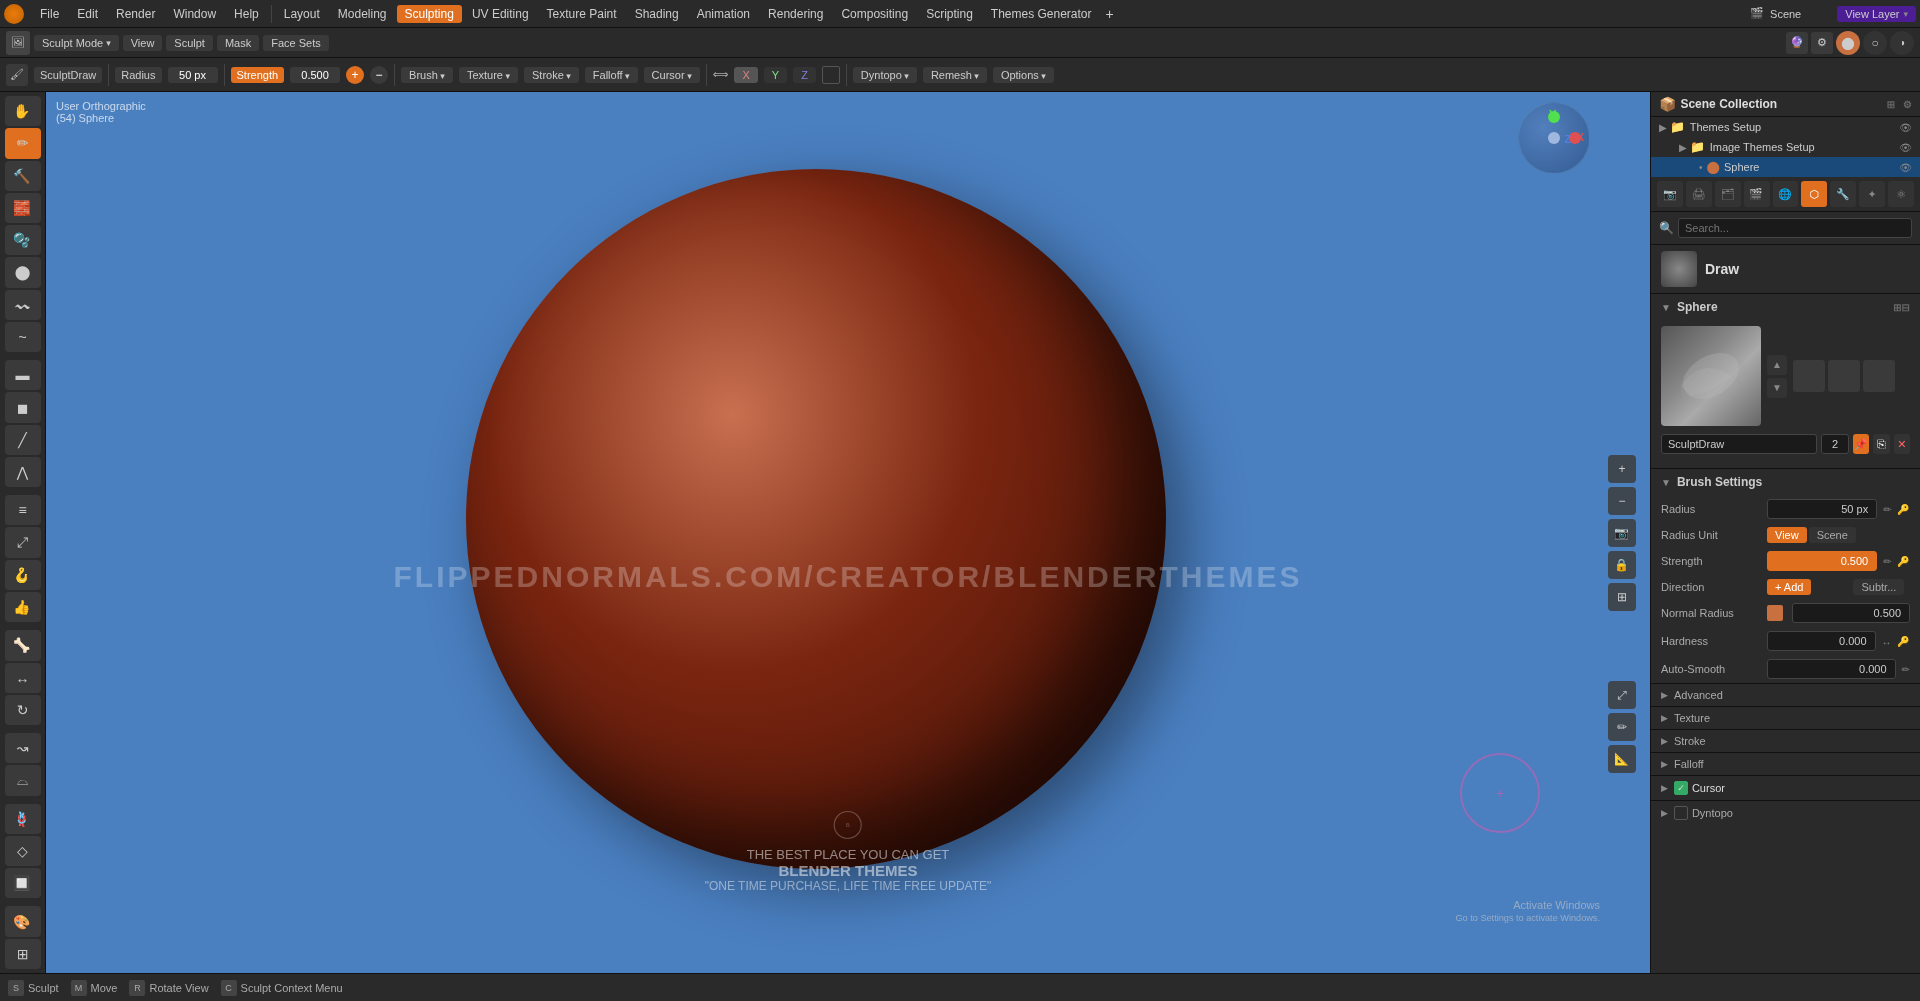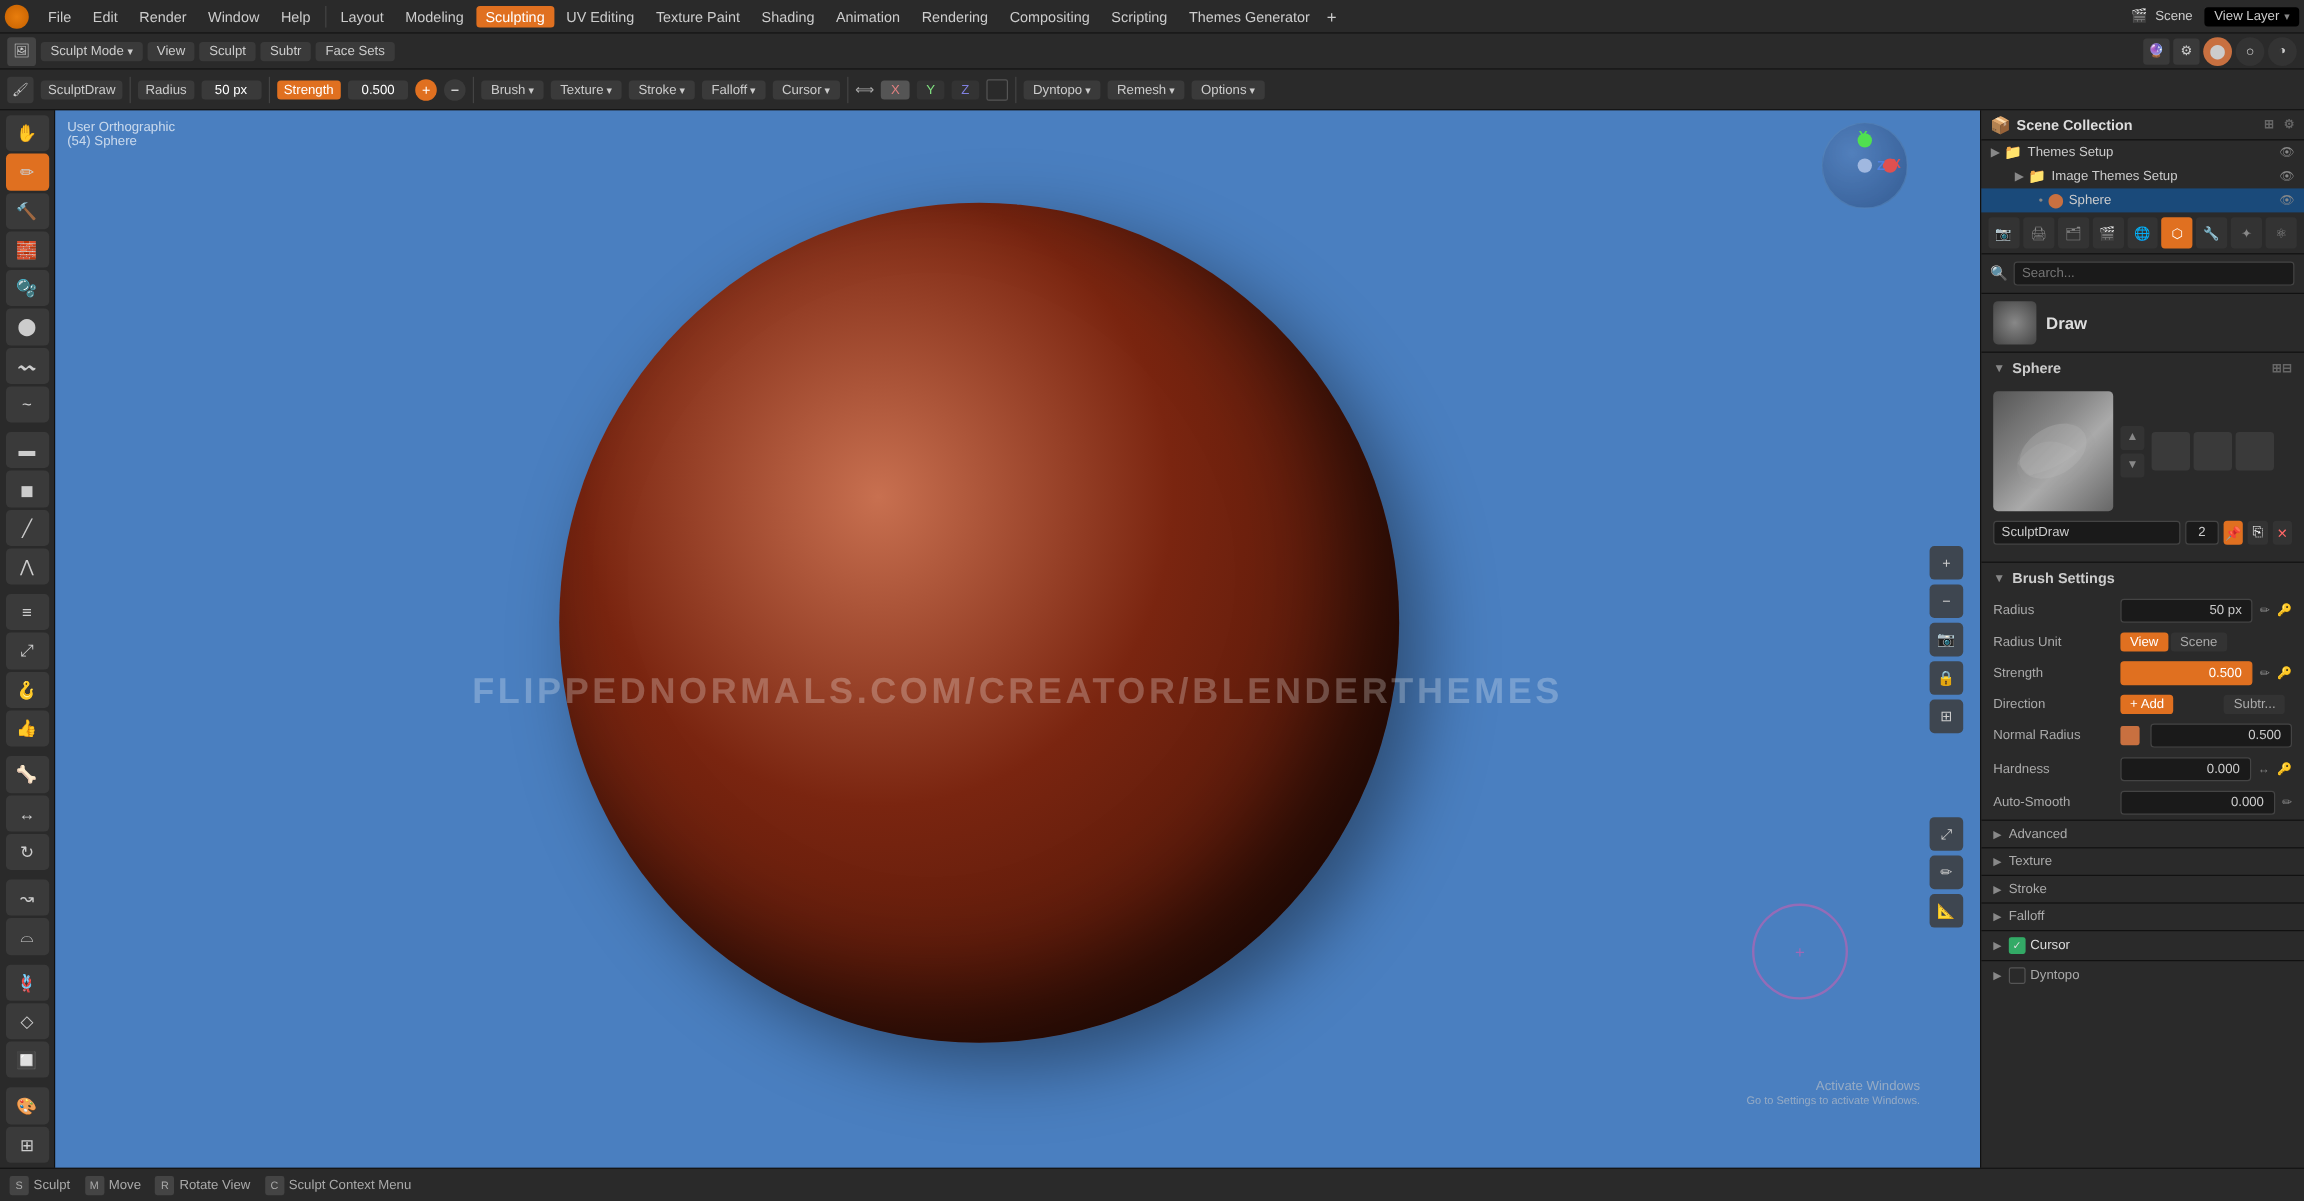--- a/index.html
+++ b/index.html
@@ -176,32 +176,32 @@
   <div class="menu-item">Rendering</div>
   <div class="menu-item">Compositing</div>
   <div class="menu-item">Scripting</div>
   <div class="menu-item">Themes Generator</div>
   <div class="menu-item" style="font-size:14px; padding:2px 4px;">+</div>
   <div class="menu-spacer"></div>
   <div style="display:flex;align-items:center;gap:6px;margin-right:8px;">
     <span style="font-size:11px;color:#888;">🎬</span>
     <span style="font-size:11px;">Scene</span>
   </div>
-  <div style="display:flex;align-items:center;gap:4px;background:#000000;padding:2px 8px;border-radius:3px;">
+  <div style="display:flex;align-items:center;gap:4px;background:#4c1d95;padding:2px 8px;border-radius:3px;margin-left:26px;">
     <span style="font-size:11px;">View Layer</span>
     <span style="font-size:9px;color:#888;">▾</span>
   </div>
 </div>
 
 <div id="mode-bar">
   <div style="width:24px;height:24px;background:#444;border-radius:3px;display:flex;align-items:center;justify-content:center;font-size:11px;cursor:pointer;">🖼</div>
   <div class="mode-btn dropdown">Sculpt Mode</div>
   <div class="mode-btn">View</div>
   <div class="mode-btn">Sculpt</div>
-  <div class="mode-btn">Subtr</div>
+  <div class="mode-btn">Mask</div>
   <div class="mode-btn">Face Sets</div>
   <div class="menu-spacer"></div>
   <div style="display:flex;align-items:center;gap:3px;">
     <div class="tool-icon">🔮</div>
     <div class="tool-icon">⚙</div>
     <div style="display:flex;align-items:center;background:#c87040;border-radius:50%;width:24px;height:24px;justify-content:center;">⬤</div>
     <div style="width:24px;height:24px;background:#333;border-radius:50%;display:flex;align-items:center;justify-content:center;">○</div>
     <div style="width:24px;height:24px;background:#333;border-radius:50%;display:flex;align-items:center;justify-content:center;font-size:10px;">◑</div>
   </div>
 </div>
@@ -282,20 +282,29 @@
         <div class="axis-label axis-z">Z</div>
       </div>
     </div>
 
     <div id="sphere"></div>
 
     <div id="watermark">
       <div class="main-text">FLIPPEDNORMALS.COM/CREATOR/BLENDERTHEMES</div>
     </div>
 
+    <div id="promo">
+      <svg class="blender-logo" viewBox="0 0 100 100">
+        <circle cx="50" cy="50" r="45" fill="none" stroke="rgba(255,255,255,0.4)" stroke-width="4"></circle>
+        <text x="50" y="58" text-anchor="middle" font-size="20" fill="rgba(255,255,255,0.4)">B</text>
+      </svg>
+      <div class="promo-line1">THE BEST PLACE YOU CAN GET</div>
+      <div class="promo-line2">BLENDER THEMES</div>
+      <div class="promo-line3">"ONE TIME PURCHASE, LIFE TIME FREE UPDATE"</div>
+    </div>
 
     <div id="sculpt-cursor"></div>
 
     <div id="activate-overlay">
       <div style="text-align:right;">Activate Windows<br><small>Go to Settings to activate Windows.</small></div>
     </div>
 
     <div id="viewport-side-controls">
       <div class="vp-ctrl-btn">+</div>
       <div class="vp-ctrl-btn">−</div>

